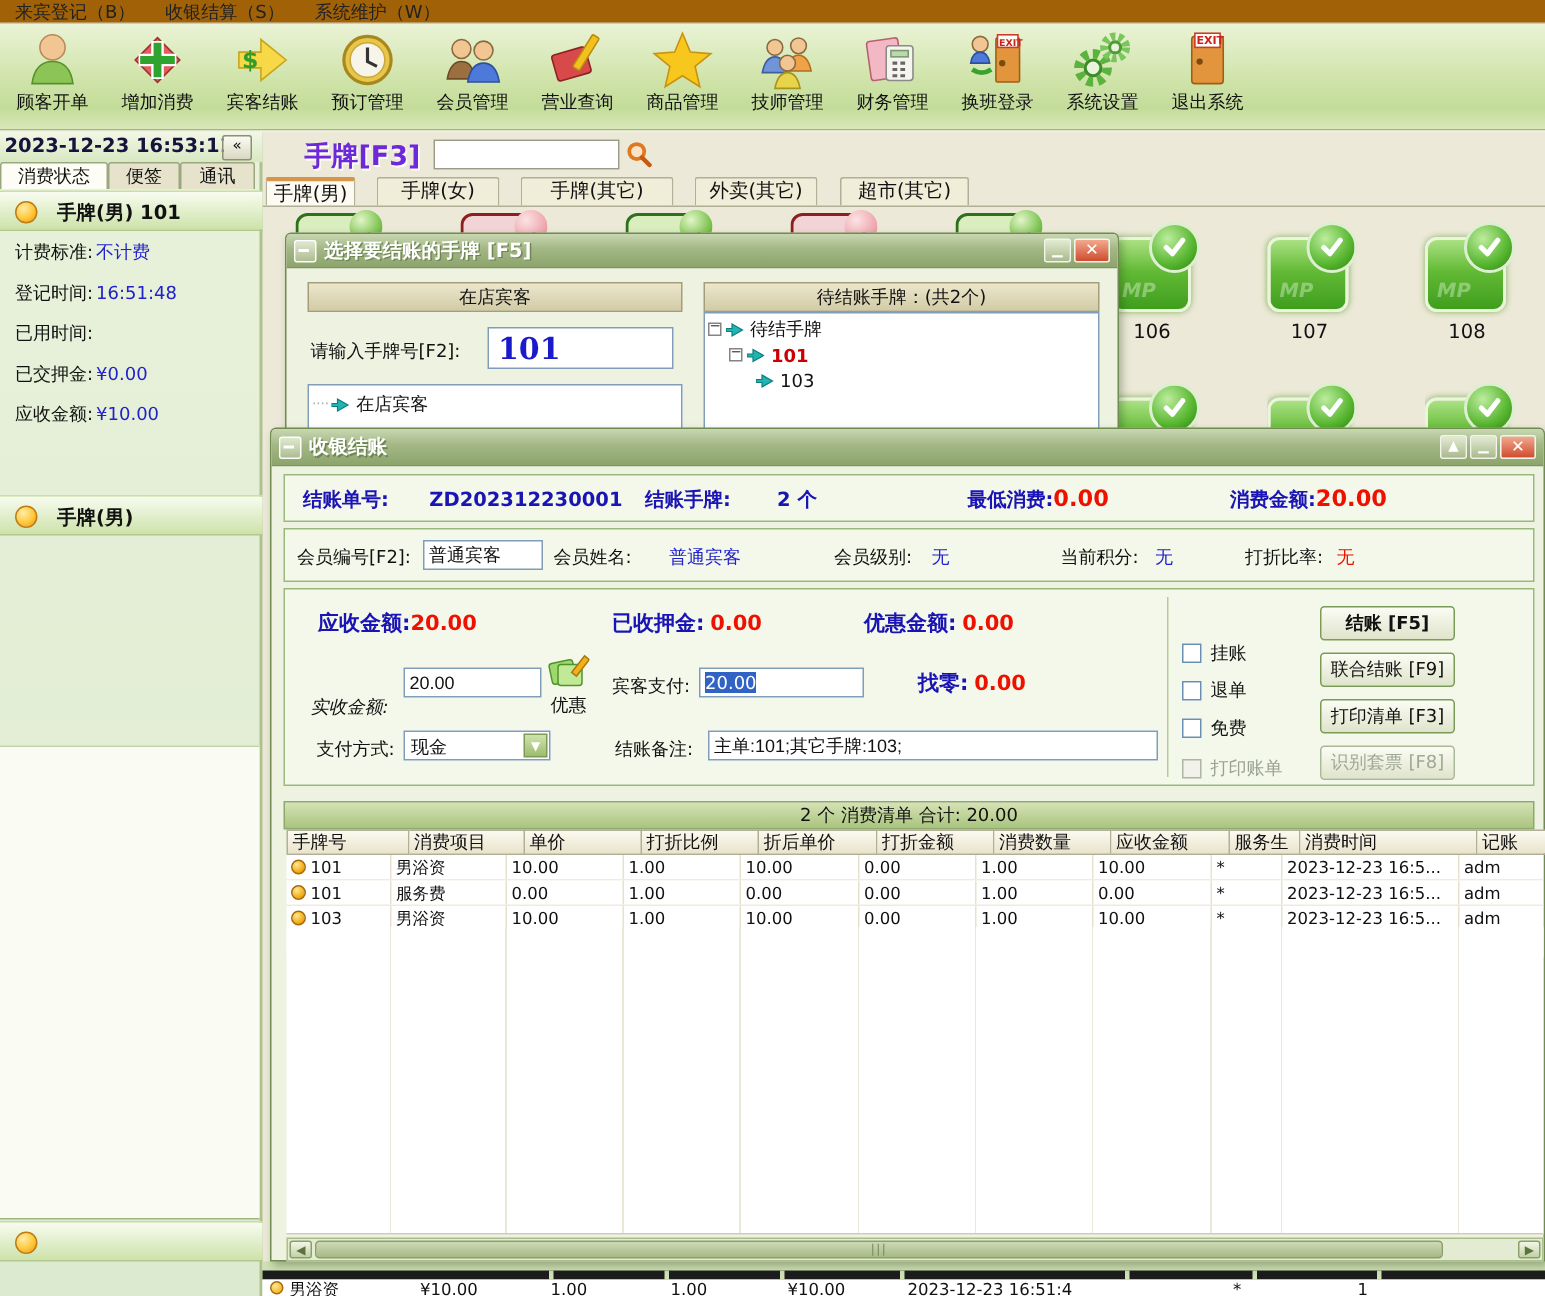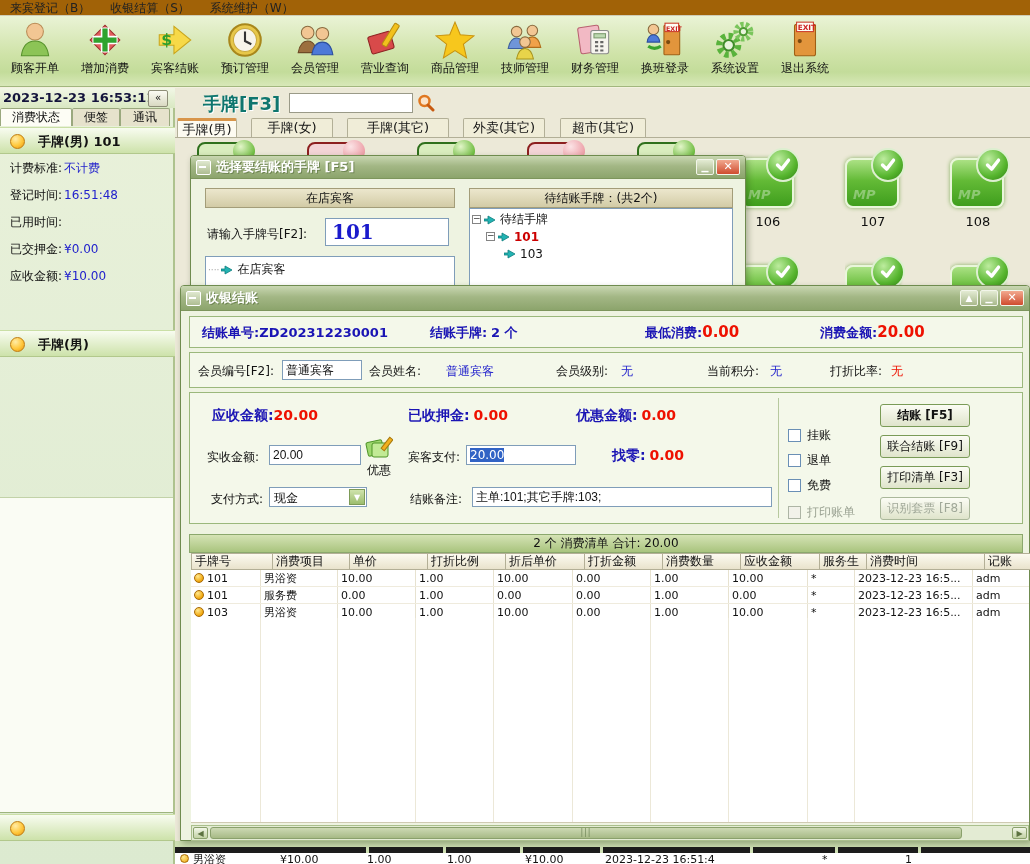--- a/index.html
+++ b/index.html
@@ -29,21 +29,21 @@
   .panel-title{position:absolute;left:38px;top:5px;font-size:13px;font-weight:bold;color:#111;}
   .sb-fields{position:absolute;left:0;width:175px;}
   .sb-field{height:27px;padding-left:10px;white-space:nowrap;overflow:hidden;}
   .sb-label{font-size:12px;color:#111;}
   .sb-value{font-size:12px;color:#2222cc;margin-left:2px;}
   #sidebar-white{position:absolute;left:0;top:409px;width:173px;height:316px;background:#fafcf4;border-top:1px solid #c2d2a8;border-bottom:1px solid #9eb47e;box-sizing:border-box;}
   #panel3{top:726px;}
 
   
   #main-bg{position:absolute;left:175px;top:88px;width:855px;height:776px;background:#ece9d8;}
-  #main-title{position:absolute;left:28px;top:4px;font-size:18px;font-weight:bold;color:#0f766e;text-shadow:1px 1px 0 #ffffff;}
+  #main-title{position:absolute;left:28px;top:4px;font-size:18px;font-weight:bold;color:#6d28d9;text-shadow:1px 1px 0 #ffffff;}
   #tag-search{position:absolute;left:114px;top:5px;width:118px;height:18px;border:1px solid #9a9a88;background:#fff;font-size:12px;padding:0 2px;}
   #magnifier{position:absolute;left:242px;top:6px;width:18px;height:18px;cursor:pointer;}
   #main-tabs{position:absolute;left:0;top:30px;width:855px;height:20px;}
   .main-tab{position:absolute;top:0;height:19px;line-height:18px;text-align:center;font-size:13px;background:#f0edd8;border:1px solid #b2af97;border-bottom:none;border-radius:2px 2px 0 0;box-sizing:border-box;cursor:pointer;}
   .main-tab.active{background:#fdfbf1;border-top:3px solid #d8954a;font-weight:normal;}
   #main-tabline{position:absolute;left:0;top:49px;width:855px;height:1px;background:#b2af97;}
 
   
   .sliver{position:absolute;top:51px;width:58px;height:16px;overflow:hidden;cursor:pointer;}
   .sliver-box{position:absolute;left:0;top:3px;width:50px;height:24px;border-radius:8px 8px 0 0;box-sizing:border-box;}
@@ -87,21 +87,21 @@
   .tree-label.sel{color:#cc0000;font-weight:bold;}
 
   
   #dialog2{left:180px;top:285px;width:850px;height:556px;z-index:20;}
   #dialog2 .titlebar{height:24px;}
   .cbox{position:absolute;border:1px solid #9bb87c;background:#f4f8ea;box-sizing:border-box;}
   #c-box1{left:8px;top:30px;width:834px;height:32px;}
   #c-box2{left:8px;top:66px;width:834px;height:36px;}
   #c-box3{left:8px;top:106px;width:834px;height:132px;}
   .lbl-blue{color:#1a14b4;font-weight:bold;font-size:13px;white-space:nowrap;}
-  .val-blue{color:#1a14b4;font-weight:bold;font-size:13px;}
+  .val-blue{color:#1a14b4;font-weight:bold;font-size:13px;margin-left:27px;}
   .val-red{color:#ee1100;font-weight:bold;font-size:15px;}
   .lbl-black{color:#111;font-size:12px;white-space:nowrap;}
   .val-blue2{color:#2222cc;font-size:12px;}
   .val-red2{color:#ee1100;font-size:12px;}
   .abs{position:absolute;white-space:nowrap;}
   .xp-input{border:1px solid #7f9db9;background:#fff;font-size:12px;color:#111;padding:0 3px;box-sizing:border-box;position:absolute;}
   .pay-lbl{color:#1a14b4;font-weight:bold;font-size:14px;}
   .pay-val{color:#ee1100;font-weight:bold;font-size:14px;}
   #pay-input{left:276px;top:52px;width:110px;height:20px;line-height:18px;cursor:text;}
   #pay-input .sel{background:#3163c5;color:#fff;}
@@ -547,21 +547,21 @@
       <span class="abs val-blue2" style="left:580px;top:10px;">无</span>
       <span class="abs lbl-black" style="left:640px;top:10px;">打折比率:</span>
       <span class="abs val-red2" style="left:701px;top:10px;">无</span>
     </div>
 
     <div class="cbox" id="c-box3">
       <span class="abs" style="left:22px;top:14px;"><span class="pay-lbl">应收金额:</span><span class="pay-val">20.00</span></span>
       <span class="abs" style="left:218px;top:14px;"><span class="pay-lbl">已收押金:</span> <span class="pay-val">0.00</span></span>
       <span class="abs" style="left:386px;top:14px;"><span class="pay-lbl">优惠金额:</span> <span class="pay-val">0.00</span></span>
 
-      <span class="abs lbl-black" style="left:17px;top:56px;">实收金额:</span>
+      <span class="abs lbl-black" style="left:17px;top:70px;font-style:italic;">实收金额:</span>
       <input class="xp-input" style="left: 79px; top: 52px; width: 92px; height: 20px;" value="20.00">
       <span id="discount-wrap">
         <svg width="28" height="26" viewBox="0 0 28 26">
             <rect x="2" y="6" width="16" height="14" rx="2" fill="#9ed86e" stroke="#4e9428" transform="rotate(-12 10 13)"></rect>
             <rect x="7" y="8" width="16" height="14" rx="2" fill="#c2ea96" stroke="#4e9428"></rect>
             <rect x="20" y="2" width="4" height="14" fill="#f2b01d" stroke="#a87a0e" transform="rotate(38 22 9)"></rect>
           </svg>
         <div id="discount-label">优惠</div>
       </span>
       <span class="abs lbl-black" style="left:218px;top:56px;">宾客支付:</span>

